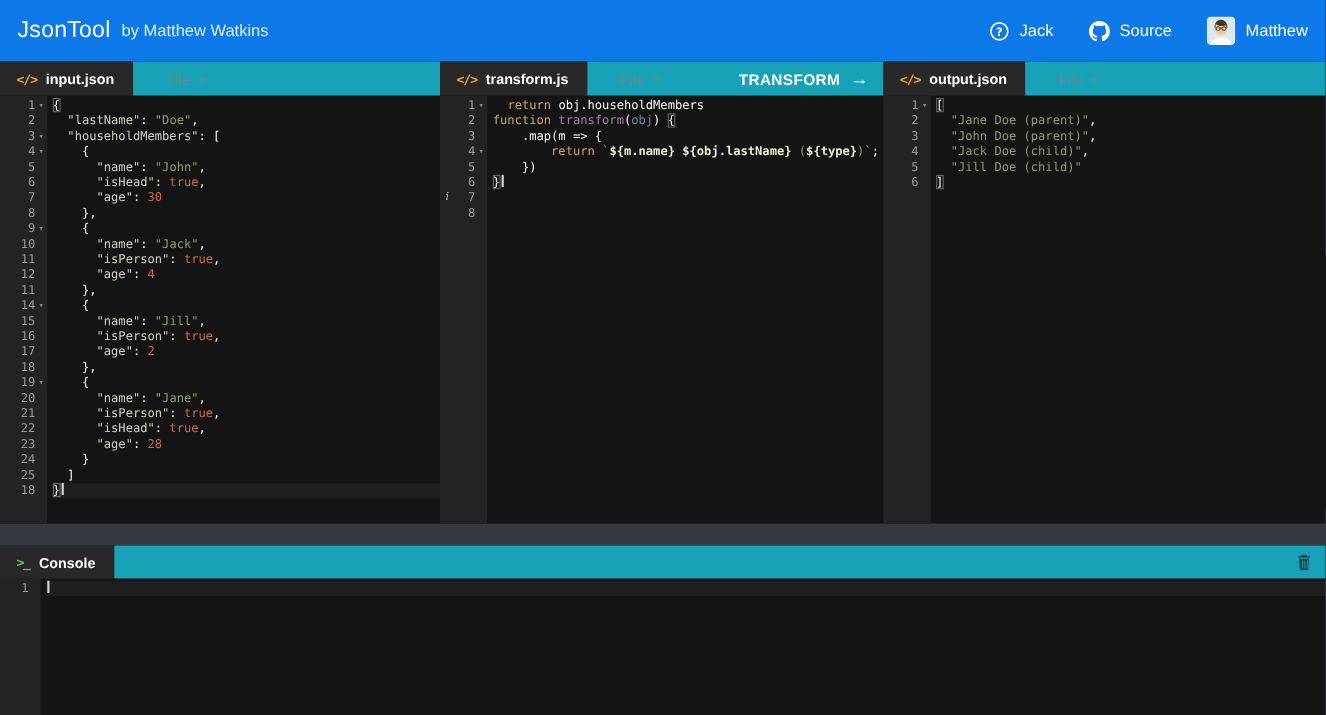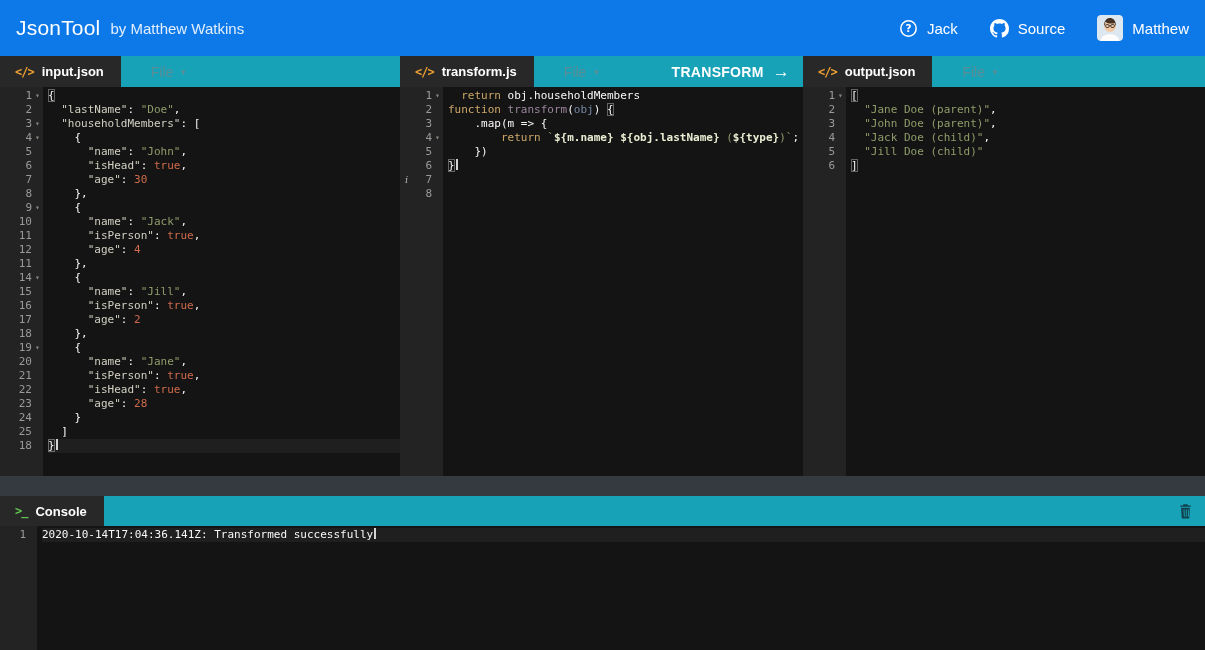--- a/index.html
+++ b/index.html
@@ -389,16 +389,16 @@
     </div>
   </div>
   <div class="editor console-editor">
     <div class="gutter">
         <div class="gr">
           <span class="num">1</span>
           <span class="fold"></span>
         </div>
       </div>
     <div class="code">
-        <div class="cl active"><span class="t-p">2020-10-14T17:04:36.141Z: Transformed successfully</span><span class="cursor"></span></div>
+        <div class="cl active"><span class="cursor"></span></div>
       </div>
   </div>
 </section>
 
 </body></html>

